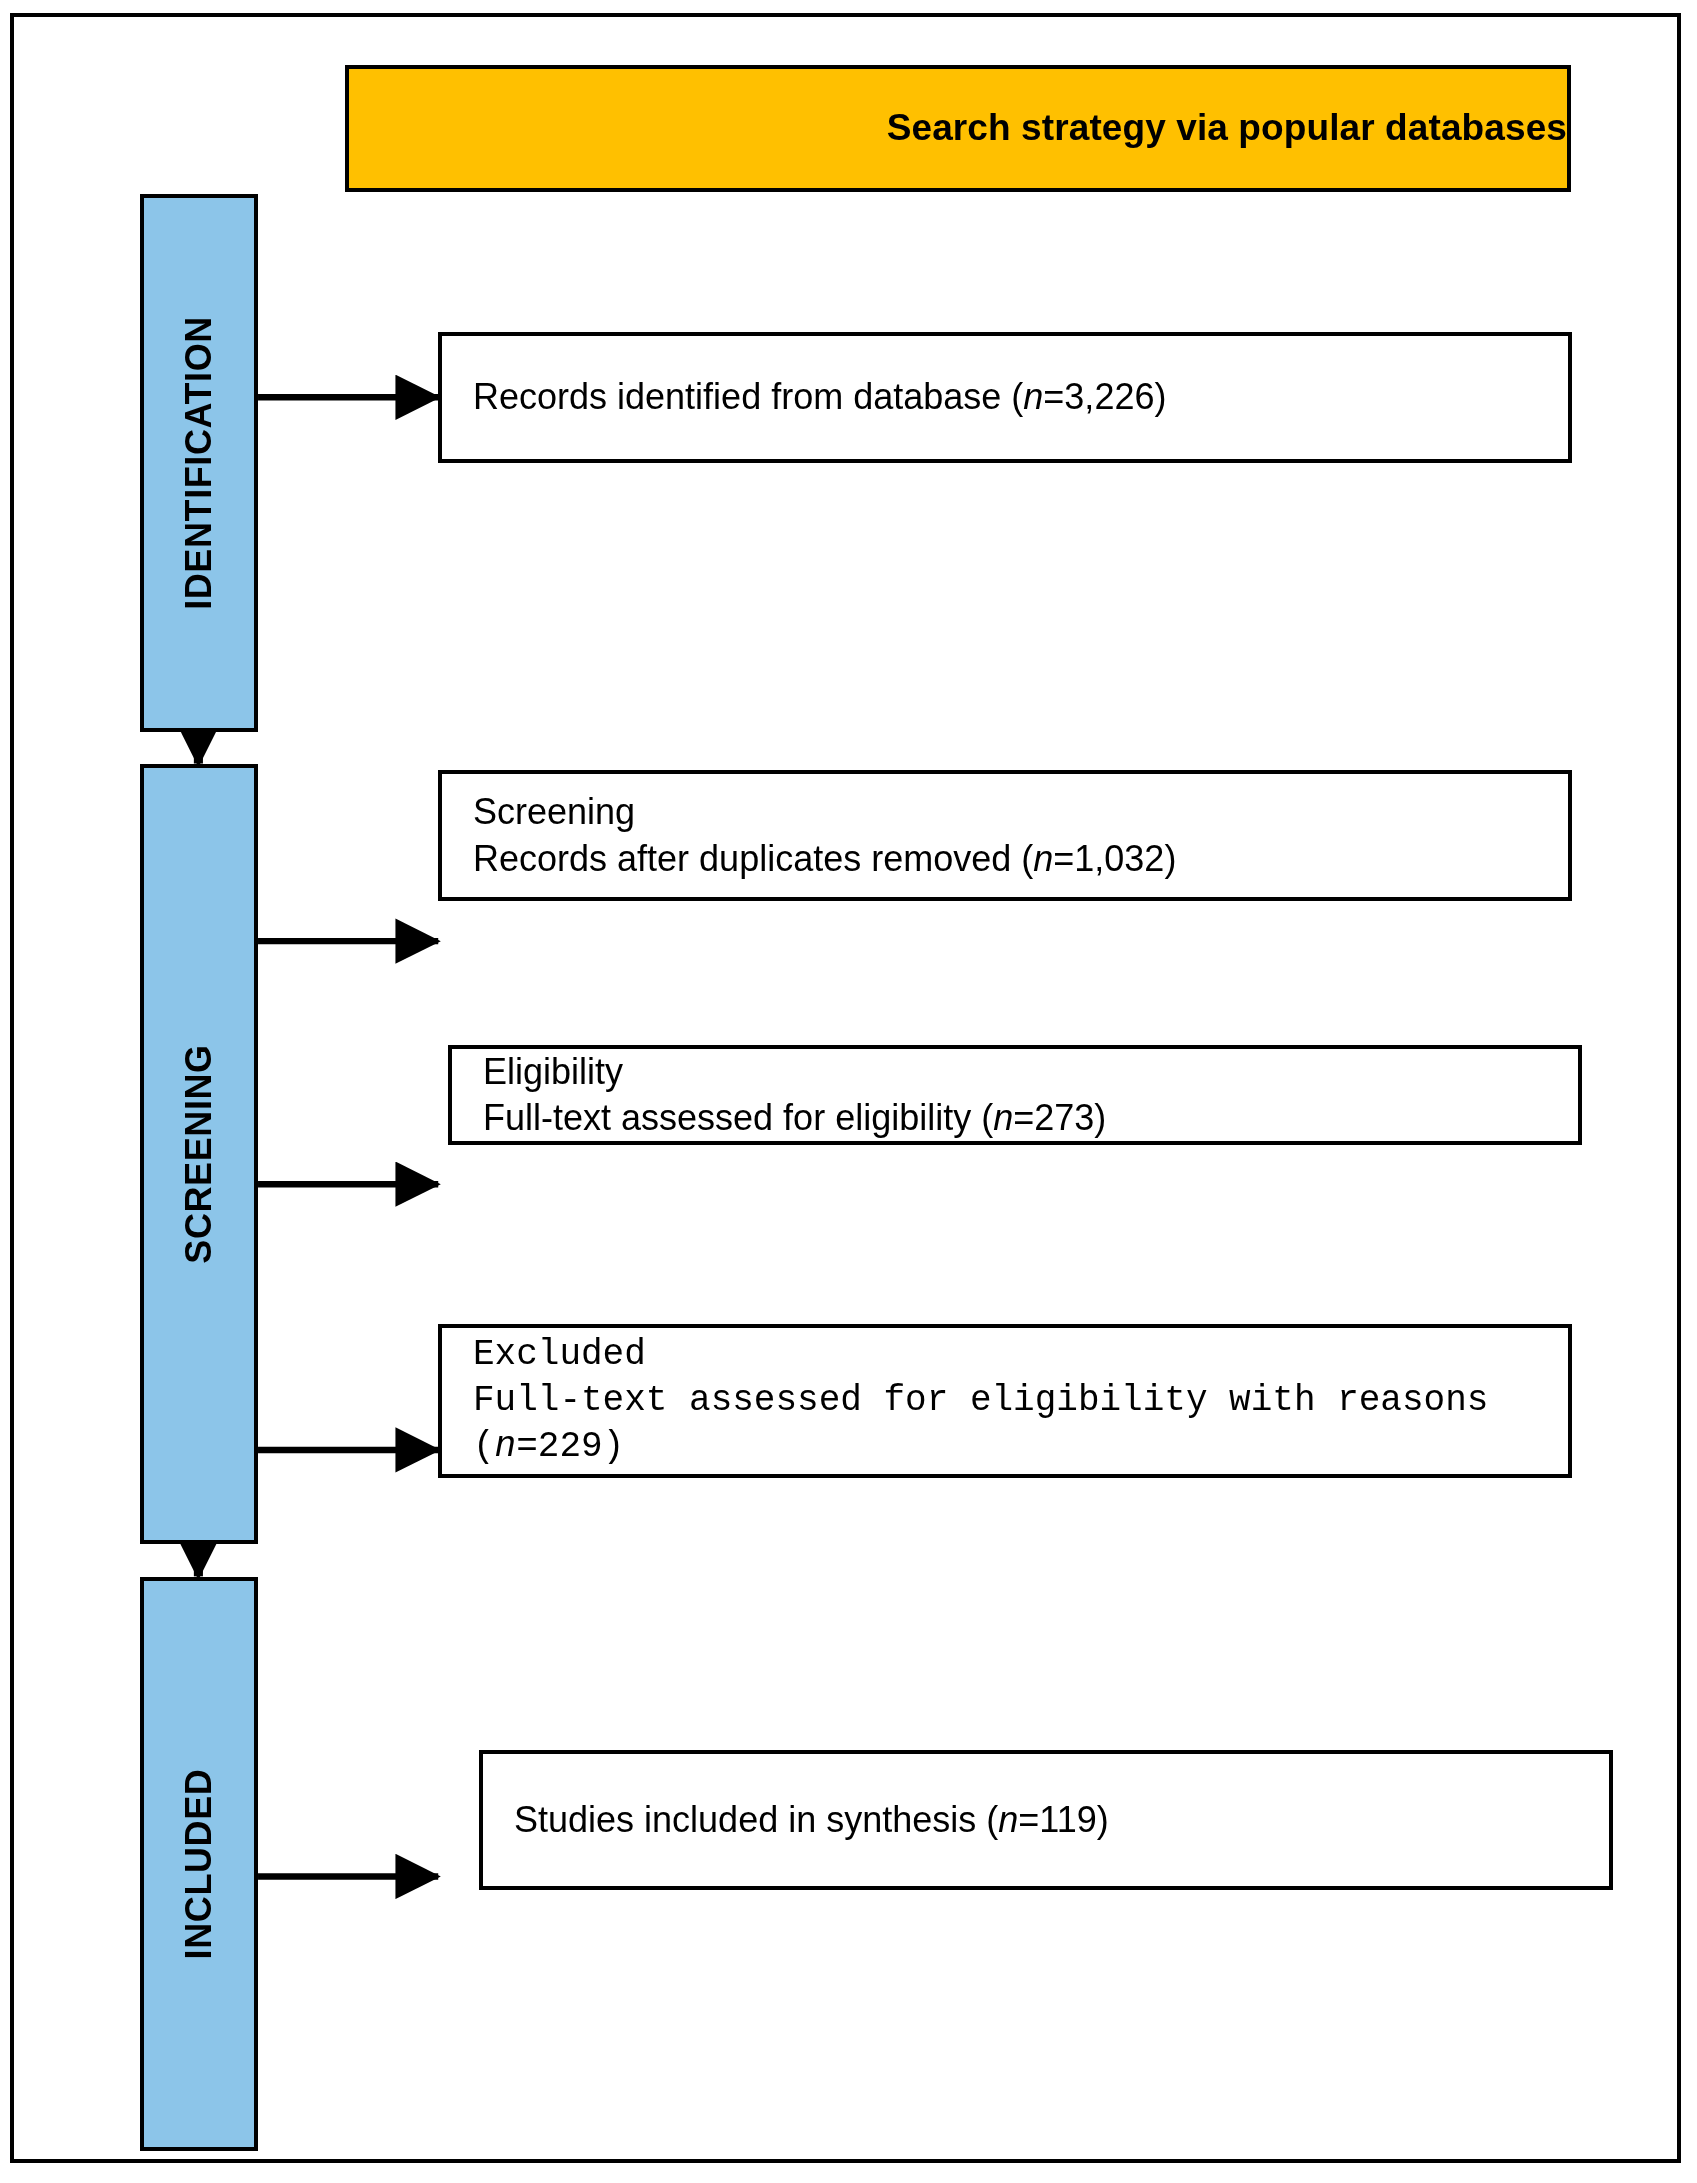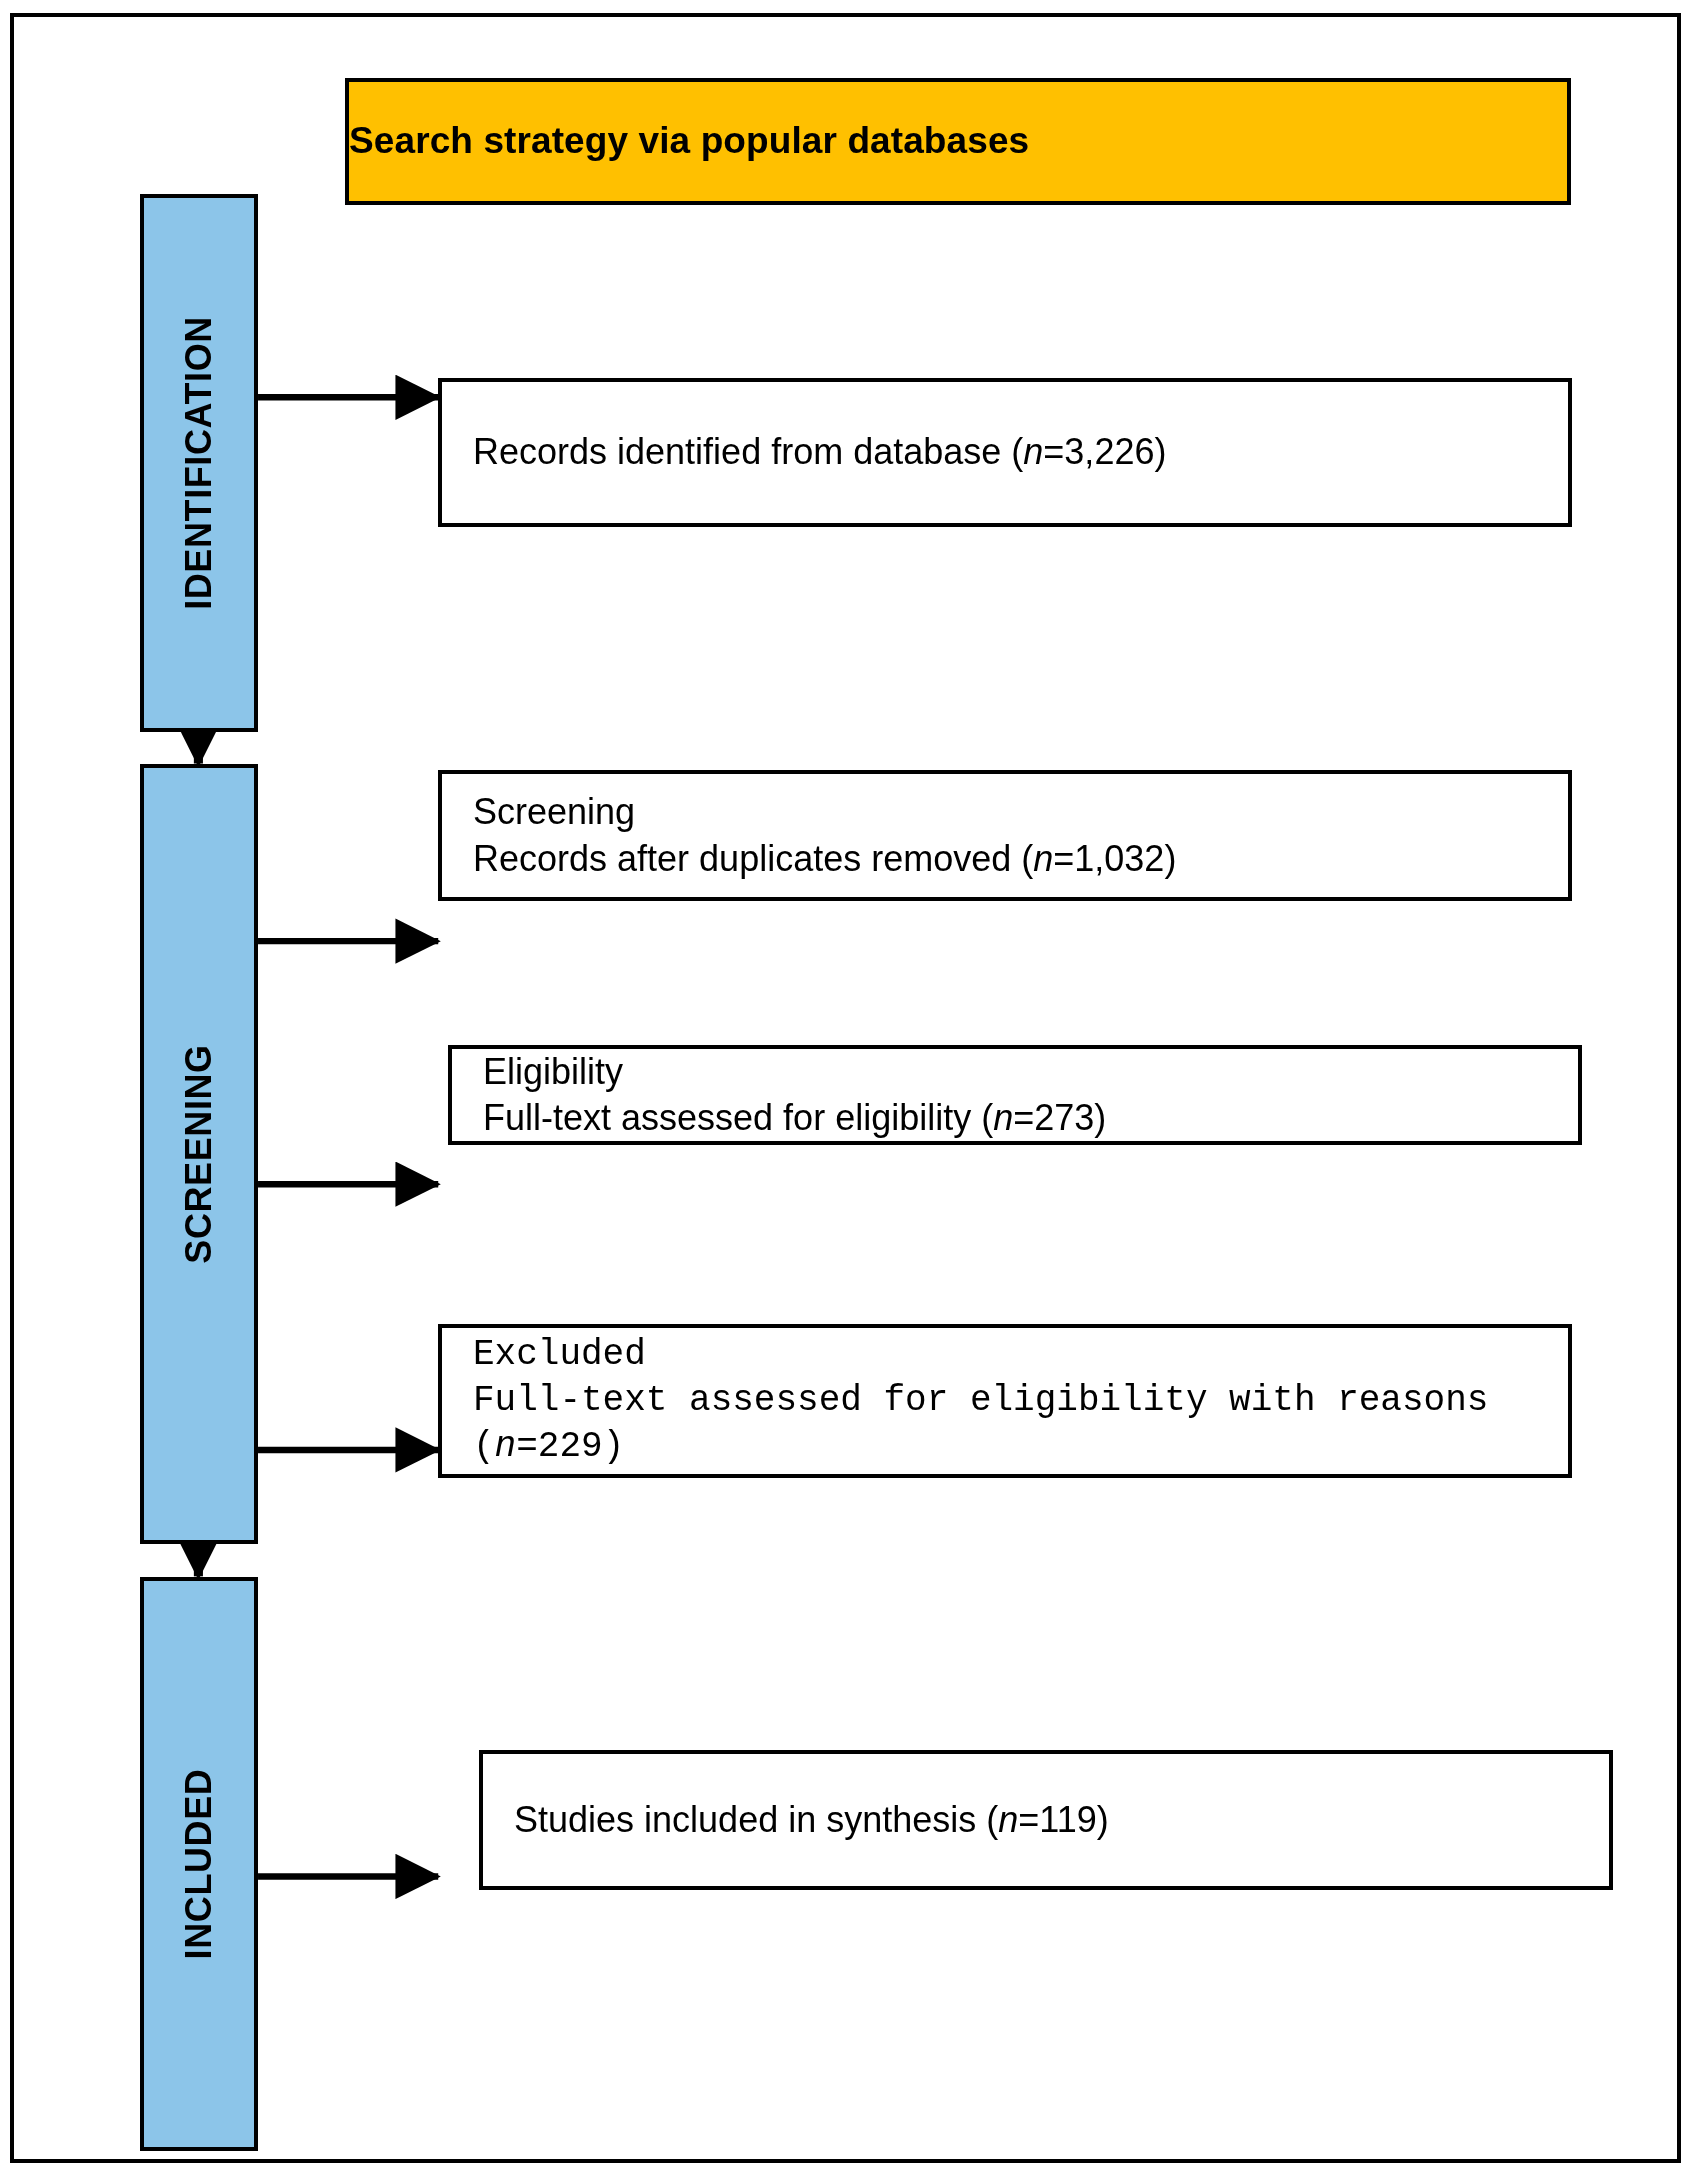--- a/index.html
+++ b/index.html
@@ -37,22 +37,21 @@
     position: absolute;
     box-sizing: border-box;
     border: 4.5px solid #000000;
     background: #ffffff;
   }
 
   
   .banner {
     display: flex;
     align-items: center;
-    justify-content: flex-start;
-    margin-top: 13px;
+    justify-content: flex-end;
   }
   .banner-text {
     font-size: 37px;
     font-weight: bold;
     color: #000000;
     letter-spacing: 0.1px;
     text-align: center;
     line-height: 1.1;
   }
 
@@ -152,21 +151,21 @@
   </div>
 
   <div class="node stage-bar" style="left:140px; top:764px; width:118px; height:780px; background:#8CC5E9;">
     <div class="stage-label">SCREENING</div>
   </div>
 
   <div class="node stage-bar" style="left:140px; top:1577px; width:118px; height:574px; background:#8CC5E9;">
     <div class="stage-label">INCLUDED</div>
   </div>
 
-  <div class="node content-box" style="left:438px; top:332px; width:1134px; height:149px;margin-top:46px;">
+  <div class="node content-box" style="left:438px; top:332px; width:1134px; height:131px;">
     <div class="box-line"><span>Records identified from database (</span><em>n</em><span>=3,226)</span></div>
   </div>
 
   <div class="node content-box" style="left:438px; top:770px; width:1134px; height:131px;">
     <div class="box-line"><span>Screening</span><em></em><span></span></div>
     <div class="box-line"><span>Records after duplicates removed (</span><em>n</em><span>=1,032)</span></div>
   </div>
 
   <div class="node content-box" style="left:448px; top:1045px; width:1134px; height:100px;">
     <div class="box-line"><span>Eligibility</span><em></em><span></span></div>

